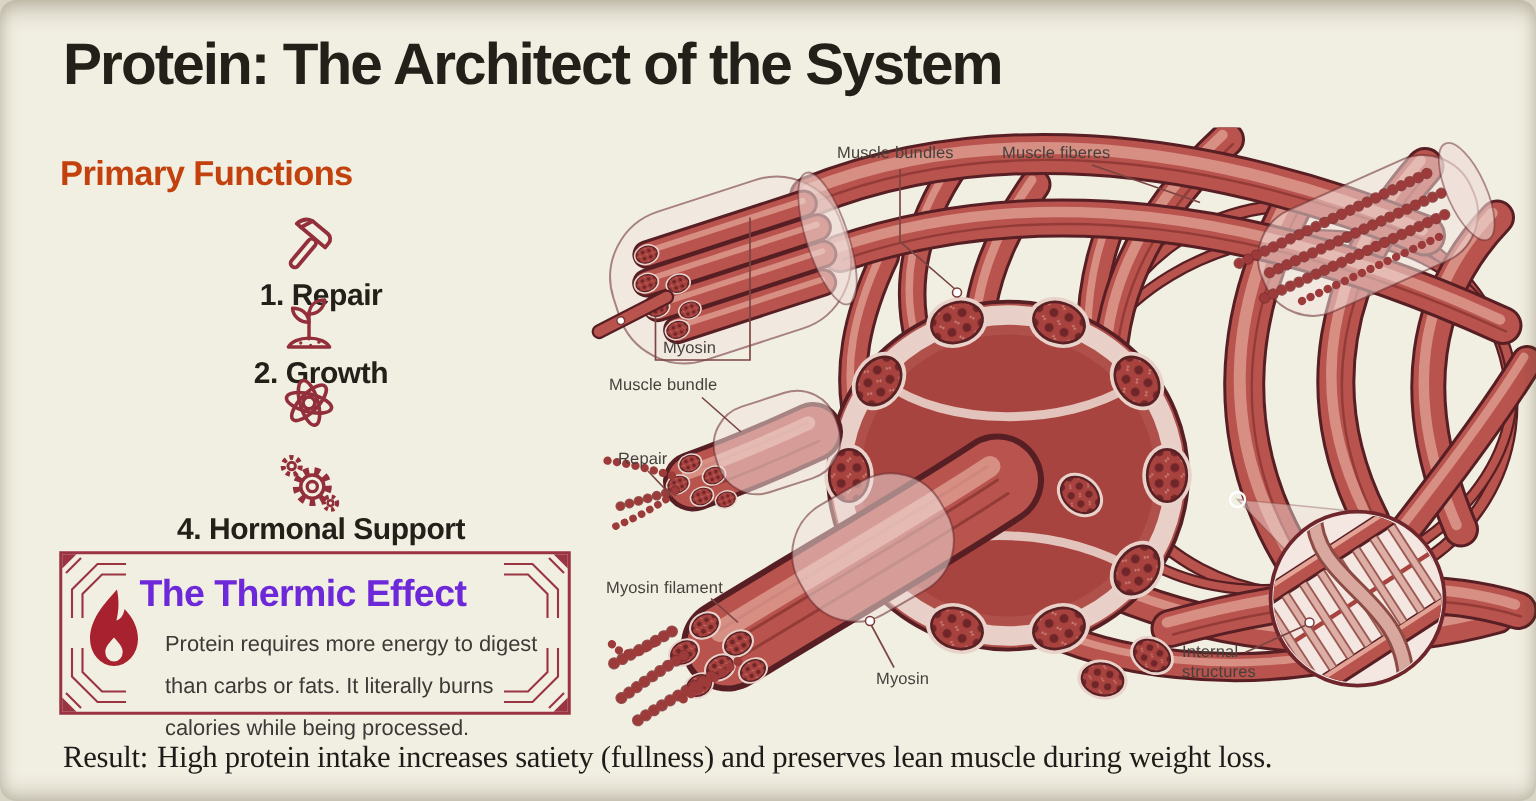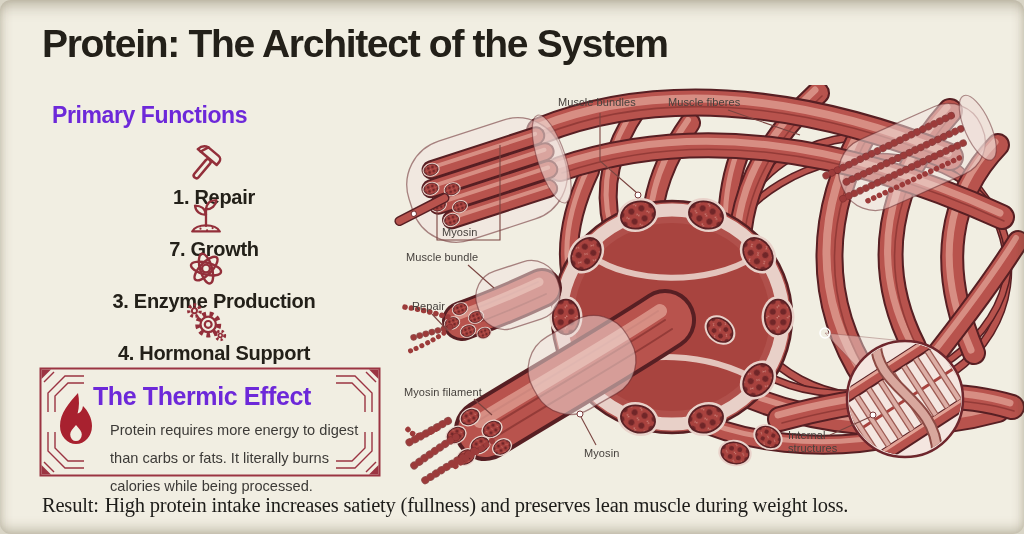--- a/index.html
+++ b/index.html
@@ -13,22 +13,22 @@
     box-shadow:inset 0 14px 16px -10px rgba(96,84,56,.45),
                inset 0 -12px 14px -9px rgba(96,84,56,.4),
                inset 10px 0 12px -9px rgba(96,84,56,.25),
                inset -10px 0 12px -9px rgba(96,84,56,.25);
   }
   .title{
     position:absolute;left:42px;top:22px;margin:0;
     font-size:39px;font-weight:800;letter-spacing:-1.3px;color:#232019;
   }
   .pf-heading{
-    position:absolute;left:52px;top:102px;margin:0;
-    font-size:23px;font-weight:800;letter-spacing:-.4px;color:#6d28d9;
+    position:absolute;left:40px;top:102px;margin:0;
+    font-size:23px;font-weight:800;letter-spacing:-.4px;color:#c2410c;
   }
   .pf-item{position:absolute;left:34px;width:360px;height:46px;display:flex;align-items:center;flex-direction:column;}
   .pf-item .ico{width:44px;height:44px;flex:0 0 44px;margin-right:16px;}
   .pf-item .txt{font-size:20px;font-weight:800;letter-spacing:-.3px;color:#232019;}
   .i1{top:142px}.i2{top:194px}.i3{top:246px}.i4{top:298px}
 
   .thermic{position:absolute;left:38px;top:366px;width:344px;height:112px;}
   .thermic .frame{position:absolute;inset:0;}
   .thermic .flame{position:absolute;left:17px;top:26px;width:42px;height:60px;}
   .thermic .t-title{
@@ -102,35 +102,34 @@
           <path d="M20,29 C20,22 20,18 20,13"></path>
           <path d="M20,19 C14.5,19 10.5,15.5 10,10.5 C15.5,10.5 19.5,13.5 20,19 Z"></path>
           <path d="M20,14 C25,14 29,10.5 29.5,5.5 C24,5.5 20.5,8.5 20,14 Z"></path>
           <path d="M7.5,34 a13,7.5 0 0 1 25,0 z"></path>
           <circle cx="15" cy="31.5" r="1" fill="#932f3a" stroke="none"></circle>
           <circle cx="21" cy="33" r="1" fill="#932f3a" stroke="none"></circle>
           <circle cx="26" cy="31" r="1" fill="#932f3a" stroke="none"></circle>
         </g>
       </svg>
     </span>
-    <span class="txt">7. Growth</span>
+    <span class="txt">2. Growth</span>
   </div>
 
   <div class="pf-item i3">
     <span class="ico">
       <svg viewBox="0 0 40 40" width="44" height="44">
         <g fill="none" stroke="#932f3a" stroke-width="2.2">
           <ellipse cx="20" cy="20.5" rx="14" ry="5.4" transform="rotate(14 20 20.5)"></ellipse>
           <ellipse cx="20" cy="20.5" rx="14" ry="5.4" transform="rotate(74 20 20.5)"></ellipse>
           <ellipse cx="20" cy="20.5" rx="14" ry="5.4" transform="rotate(134 20 20.5)"></ellipse>
           <circle cx="20" cy="20.5" r="3.6"></circle>
         </g>
       </svg>
     </span>
-    <span class="txt">3. Enzyme Production</span>
   </div>
 
   <div class="pf-item i4">
     <span class="ico">
       <svg viewBox="0 0 40 40" width="44" height="44">
         <g fill="none" stroke="#932f3a">
           <circle cx="22" cy="24" r="9.6" stroke-width="4.4" stroke-dasharray="3.4 3.2"></circle>
           <circle cx="22" cy="24" r="7" stroke-width="2.1"></circle>
           <circle cx="22" cy="24" r="3.1" stroke-width="2"></circle>
           <circle cx="9.5" cy="11.5" r="5.2" stroke-width="3" stroke-dasharray="2.4 2.2"></circle>

